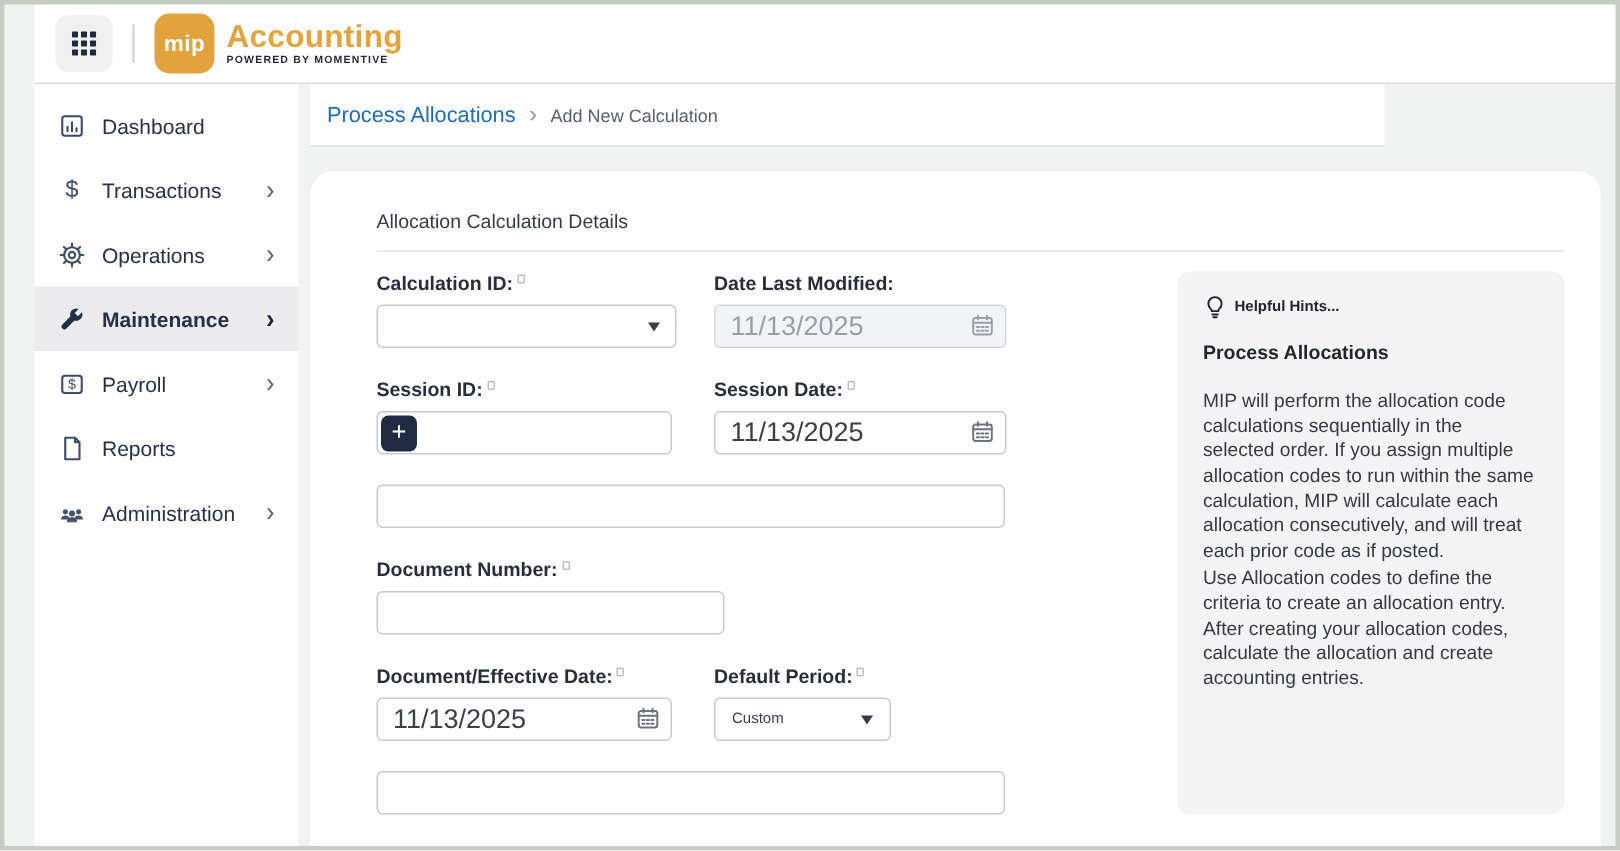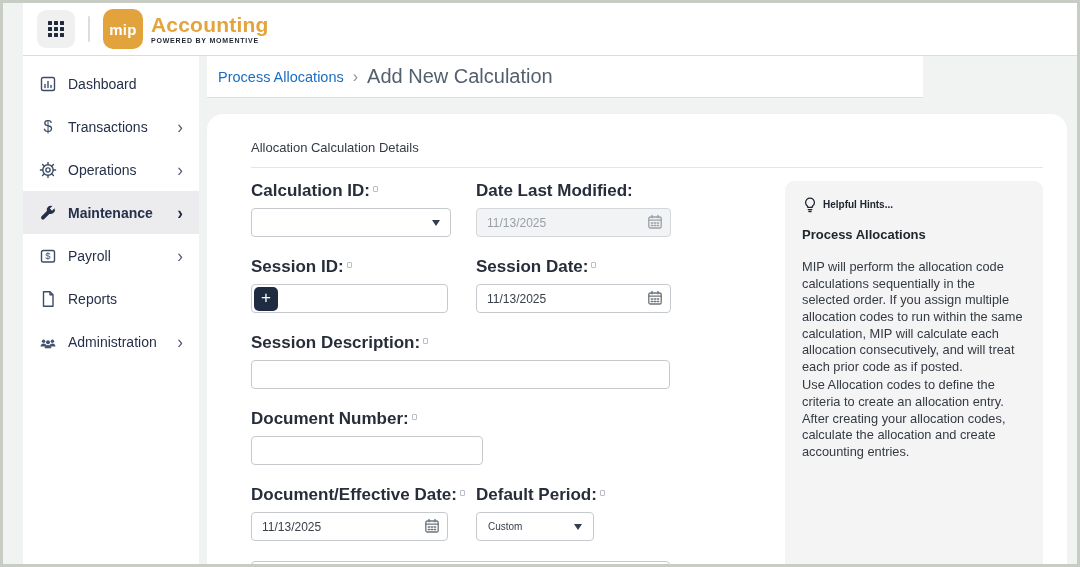--- a/index.html
+++ b/index.html
@@ -26,38 +26,38 @@
   .side-label { flex:1; white-space:nowrap; }
   .chev { color:#55617a; font-size:17px; line-height:1; font-weight:normal; transform:scaleY(1.1); }
   .side-item.active .chev { color:#1e2a44; font-weight:bold; }
   .dollar-glyph { font-size:16px; color:#3d4c66; font-weight:500; }
 
   
   .main { flex:1; display:flex; flex-direction:column; margin-left:8px; min-width:0; }
   .crumb-bar { height:42px; width:716px; background:#ffffff; border-bottom:1px solid #dcdee0; display:flex; align-items:center; padding-left:11px; flex:0 0 auto; }
   .crumb-link { color:#1a6dc0; font-size:14.5px; text-decoration:none; cursor:pointer; }
   .crumb-sep { color:#8a93a0; font-size:16px; margin:0 9px; }
-  .crumb-cur { color:#55606e; font-size:20px;text-align:center; }
+  .crumb-cur { color:#55606e; font-size:12px;text-align:center; }
 
   .card { margin-top:16px; margin-right:10px; background:#ffffff; border-radius:16px 16px 0 0; flex:1; padding:26px 24px 20px 44px; }
   .card-title { font-size:13px; font-weight:400; color:#333b47; }
   .card-rule { border:none; border-top:1px solid #e3e5e8; margin-top:12px; }
 
   .content-row { display:flex; margin-top:13px; }
   .form-col { width:430px; flex:0 0 auto; }
 
   .fld-row { display:flex; margin-top:20px; }
   .fld-row:first-child { margin-top:0; }
   .fld { display:flex; flex-direction:column; }
   .col1 { width:225px; flex:0 0 auto; }
-  .fld-label { font-size:17px; font-weight:bold; color:#272e3a; margin-bottom:7px; white-space:nowrap; }
+  .fld-label { font-size:13px; font-weight:bold; color:#272e3a; margin-bottom:7px; white-space:nowrap; }
   .req-mark { display:inline-block; width:5px; height:6px; border:1px solid #b9bdc4; border-radius:1px; margin-left:3px; vertical-align:4px; }
 
   .input-wrap { position:relative; height:29px; }
-  .txt-input { width:100%; height:29px; border:1px solid #c6cacf; border-radius:4px; background:#ffffff; font-family:inherit; font-size:12px; color:#3a4048; padding:0 10px; outline:none; }
+  .txt-input { width:100%; height:29px; border:1px solid #c6cacf; border-radius:4px; background:#ffffff; font-family:inherit; font-size:18px; color:#3a4048; padding:0 10px; outline:none; }
   .txt-input:disabled { background:#f2f3f4; color:#999fa8; border-color:#d4d7da; }
   .with-cal .txt-input { padding-right:32px; }
   .with-plus .txt-input { padding-left:38px; }
 
   .caret { position:absolute; right:11px; top:12px; width:0; height:0; border-left:4.5px solid transparent; border-right:4.5px solid transparent; border-top:6px solid #353e4d; pointer-events:none; }
   .cal-ico { position:absolute; right:8px; top:6px; cursor:pointer; }
   .plus-btn { position:absolute; left:3px; top:2.5px; width:24px; height:24px; background:#1e2b41; border:none; border-radius:5px; color:#ffffff; font-size:17px; line-height:22px; cursor:pointer; display:flex; align-items:center; justify-content:center; padding-bottom:2px; }
 
   .select-box { height:29px; border:1px solid #c6cacf; border-radius:4px; background:#ffffff; display:flex; align-items:center; justify-content:space-between; padding:0 11px; cursor:pointer; }
   .select-val { font-size:10px; color:#3a4048; }
@@ -251,21 +251,20 @@
                       <line x1="4.2" y1="9" x2="11.8" y2="9" stroke-dasharray="1.5 1.5"></line>
                         <line x1="4.2" y1="11.5" x2="11.8" y2="11.5" stroke-dasharray="1.5 1.5"></line>
                     </svg>
                   </span>
                 </div>
               </div>
             </div>
 
             <div class="fld-row">
               <div class="fld">
-                <span class="fld-label"><span>Session Description:</span><span class="req-mark"></span></span>
                 <div class="input-wrap w419">
                   <input class="txt-input" type="text" value="" style="">
                 </div>
               </div>
             </div>
 
             <div class="fld-row">
               <div class="fld">
                 <span class="fld-label"><span>Document Number:</span><span class="req-mark"></span></span>
                 <div class="input-wrap w232">

